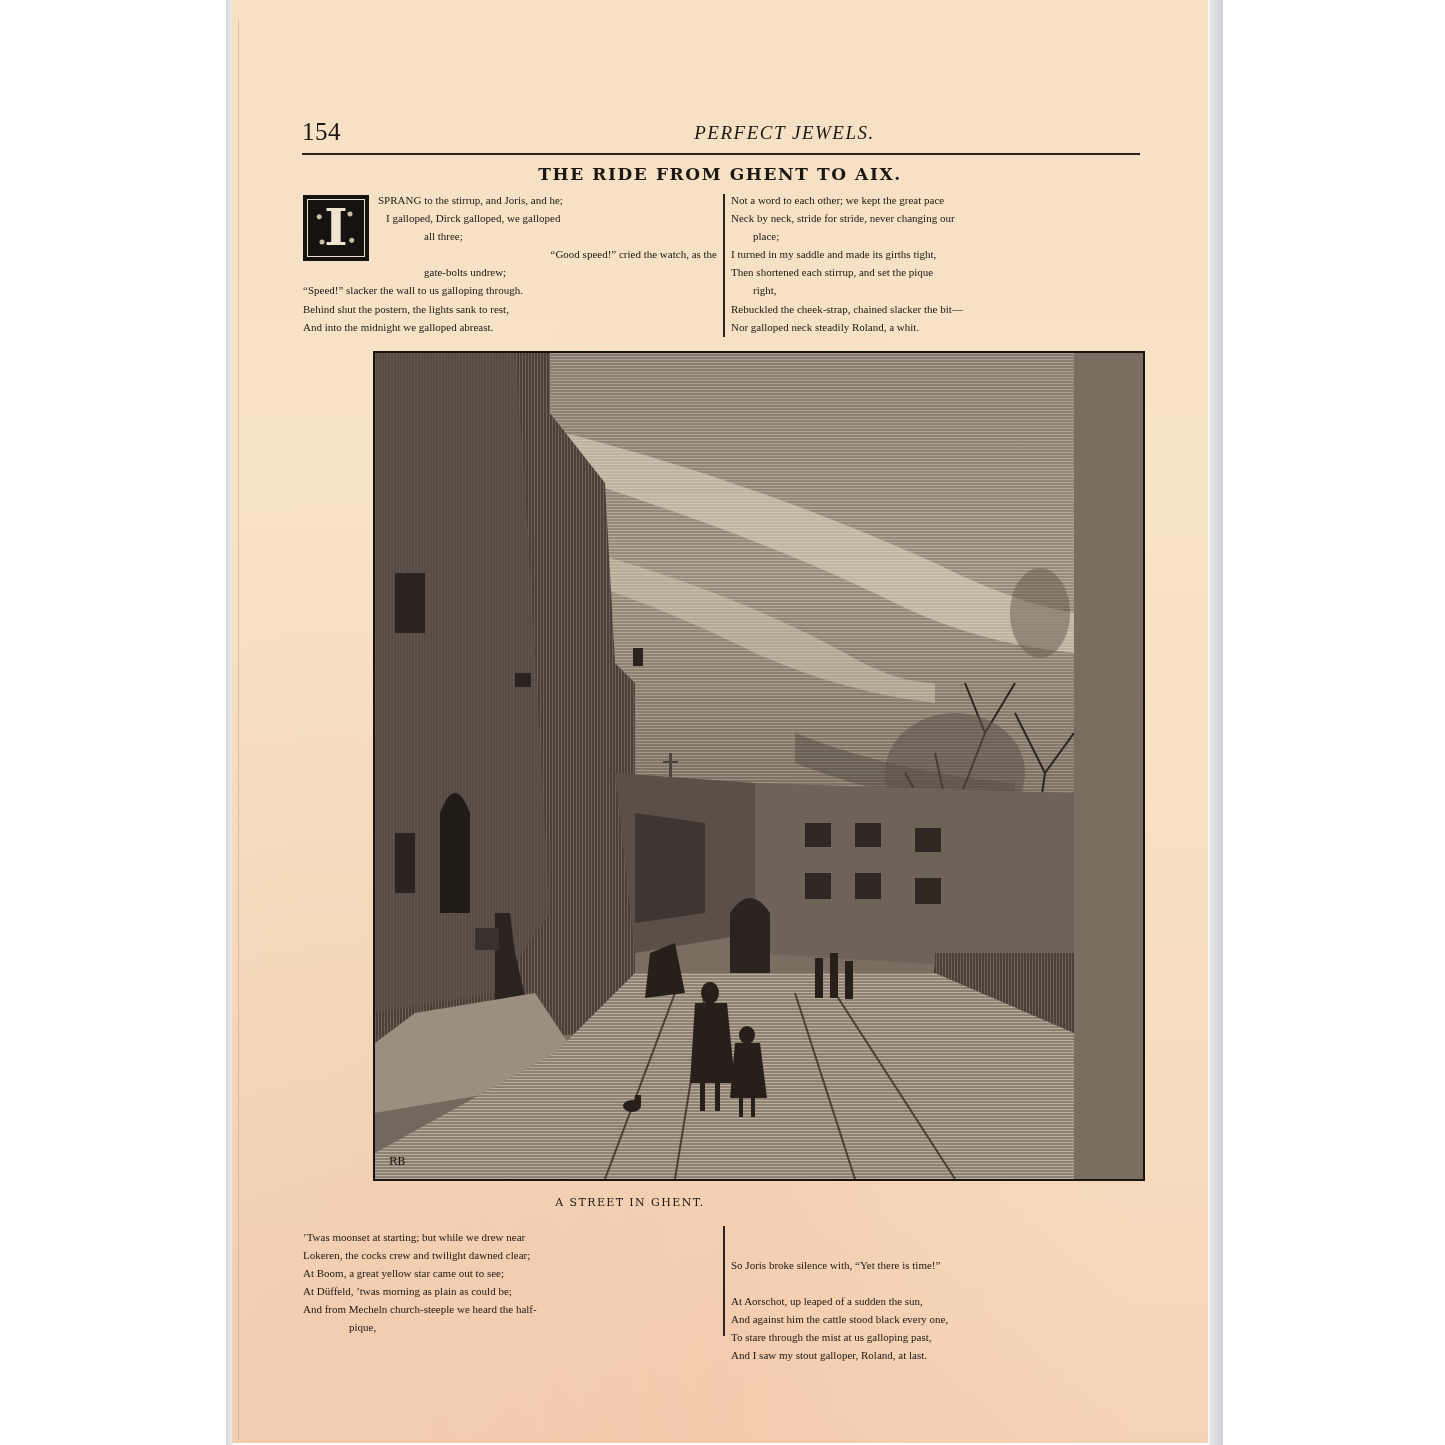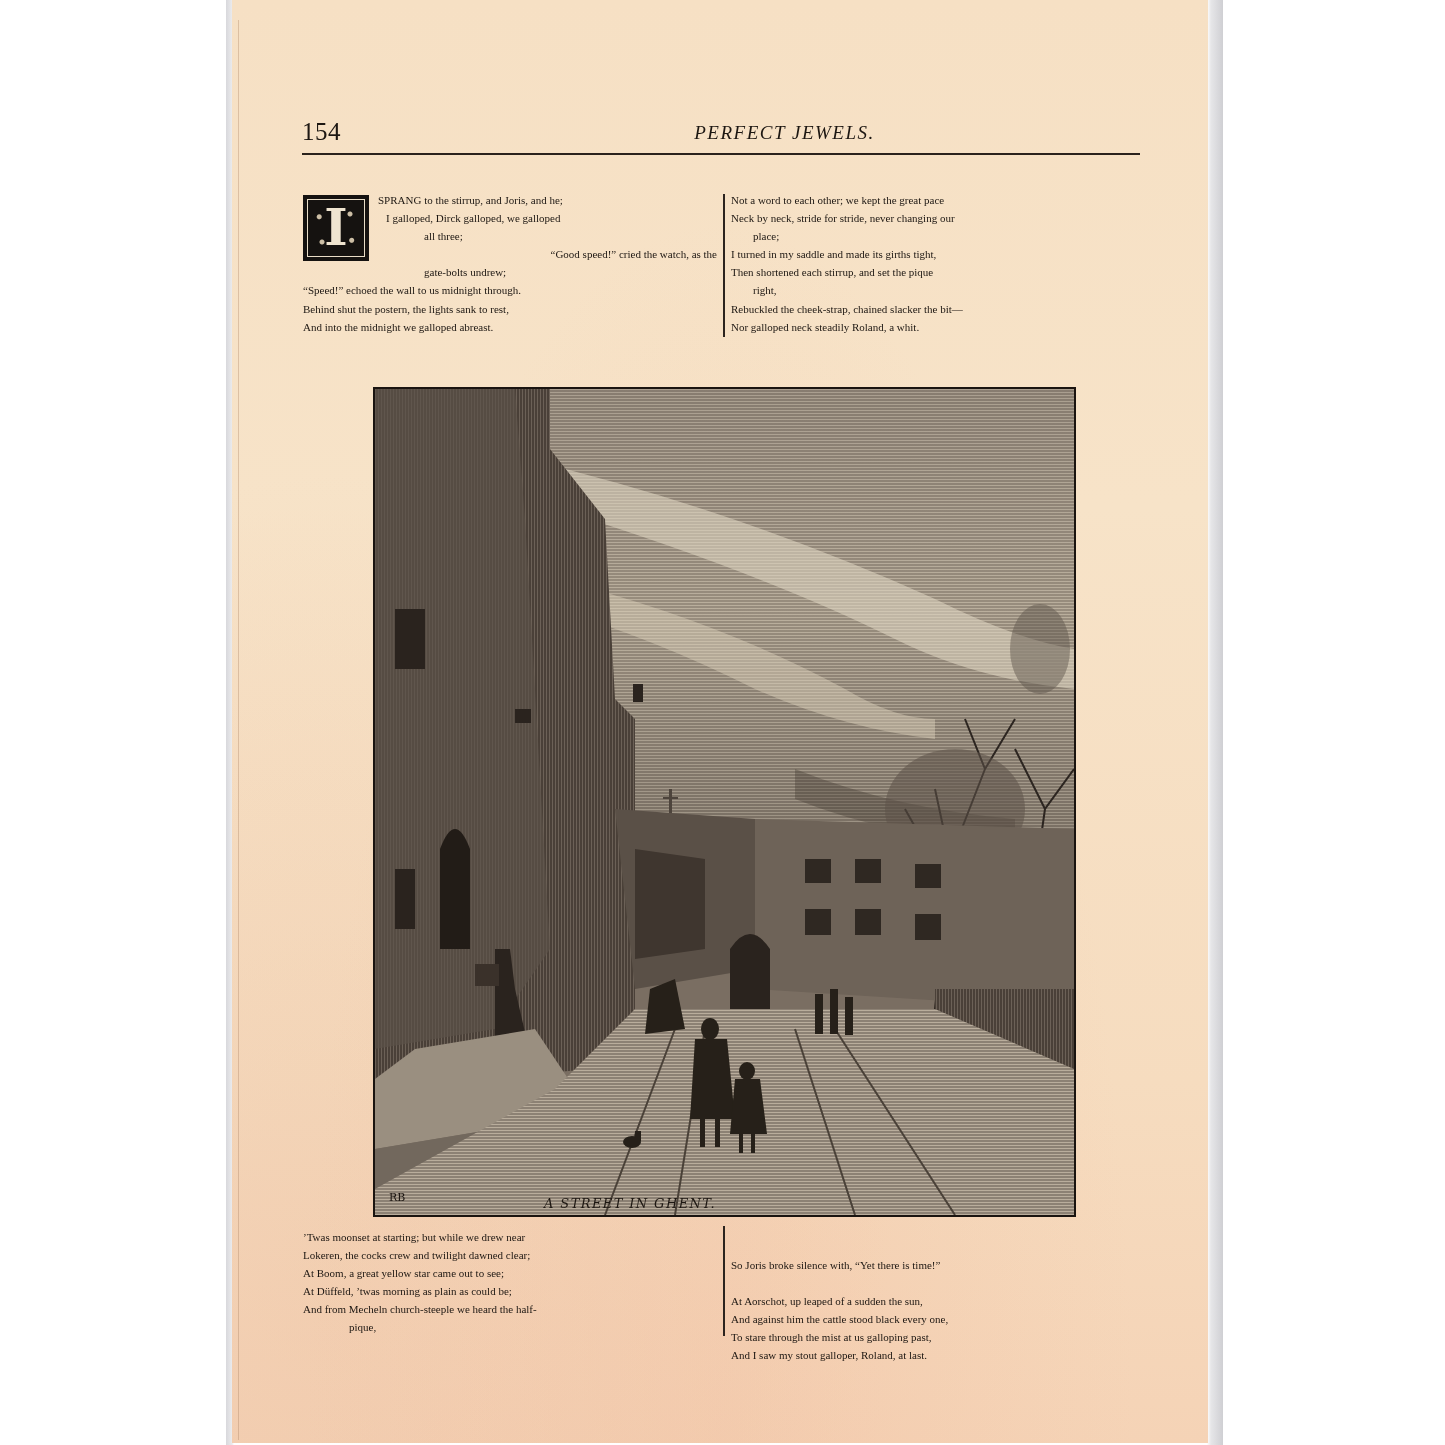--- a/index.html
+++ b/index.html
@@ -67,55 +67,55 @@
 
   .col-divider { left: 491px; width: 1.5px; background: #2c241e; }
   .top-divider { top: 194px; height: 143px; }
   .bottom-divider { top: 1226px; height: 110px; }
 
   .top-right { left: 499px; top: 191px; width: 414px; }
   .bottom-left { left: 71px; top: 1228px; width: 414px; }
   .bottom-right { left: 499px; top: 1228px; width: 414px; margin-top: 28px; }
 
   .illustration {
-    left: 141px; top: 351px; width: 703px; height: 830px;
+    left: 141px; top: 351px; width: 772px; height: 830px;
     border: 2px solid #1a1410; box-sizing: border-box; overflow: hidden;
     background: #7a6e62;
-    margin-top: 36px;
   }
   .illustration svg { display: block; }
   .caption { left: 0; width: 796px; text-align: center; top: 1196px;
-    font-family: "DejaVu Serif", serif; font-size: 13px; letter-spacing: 1.4px; font-style: italic; }
+    font-family: "DejaVu Serif", serif; font-size: 11px; letter-spacing: 1.4px; }
 </style>
 </head>
 <body>
 
 <div class="page-shadow"></div>
 <div class="page">
 
   <div class="abs page-number">154</div>
   <div class="abs running-head">PERFECT JEWELS.</div>
   <div class="abs head-rule"></div>
 
+  <div class="abs poem-title">THE RIDE FROM GHENT TO AIX.</div>
 
   <div class="abs drop-cap">
     <div class="drop-cap-inner">
       <span class="drop-cap-letter">I</span>
     </div>
   </div>
 
   <div class="abs col top-left">
     <div class="first-lines">
       <div class="line l0">SPRANG to the stirrup, and Joris, and he;</div>
       <div class="line l1">I galloped, Dirck galloped, we galloped</div>
       <div class="line indent">all three;</div>
       <div class="line l3">“Good speed!” cried the watch, as the</div>
       <div class="line indent">gate-bolts undrew;</div>
     </div>
-    <div class="line">“Speed!” echoed the wall to us midnight through.</div>
+    <div class="line">“Speed!” slacker the wall to us galloping through.</div>
     <div class="line">Behind shut the postern, the lights sank to rest,</div>
     <div class="line">And into the midnight we galloped abreast.</div>
   </div>
 
   <div class="abs col-divider top-divider"></div>
 
   <div class="abs col top-right">
     <div class="line">Not a word to each other; we kept the great pace</div>
     <div class="line">Neck by neck, stride for stride, never changing our</div>
     <div class="line indent2">place;</div>

